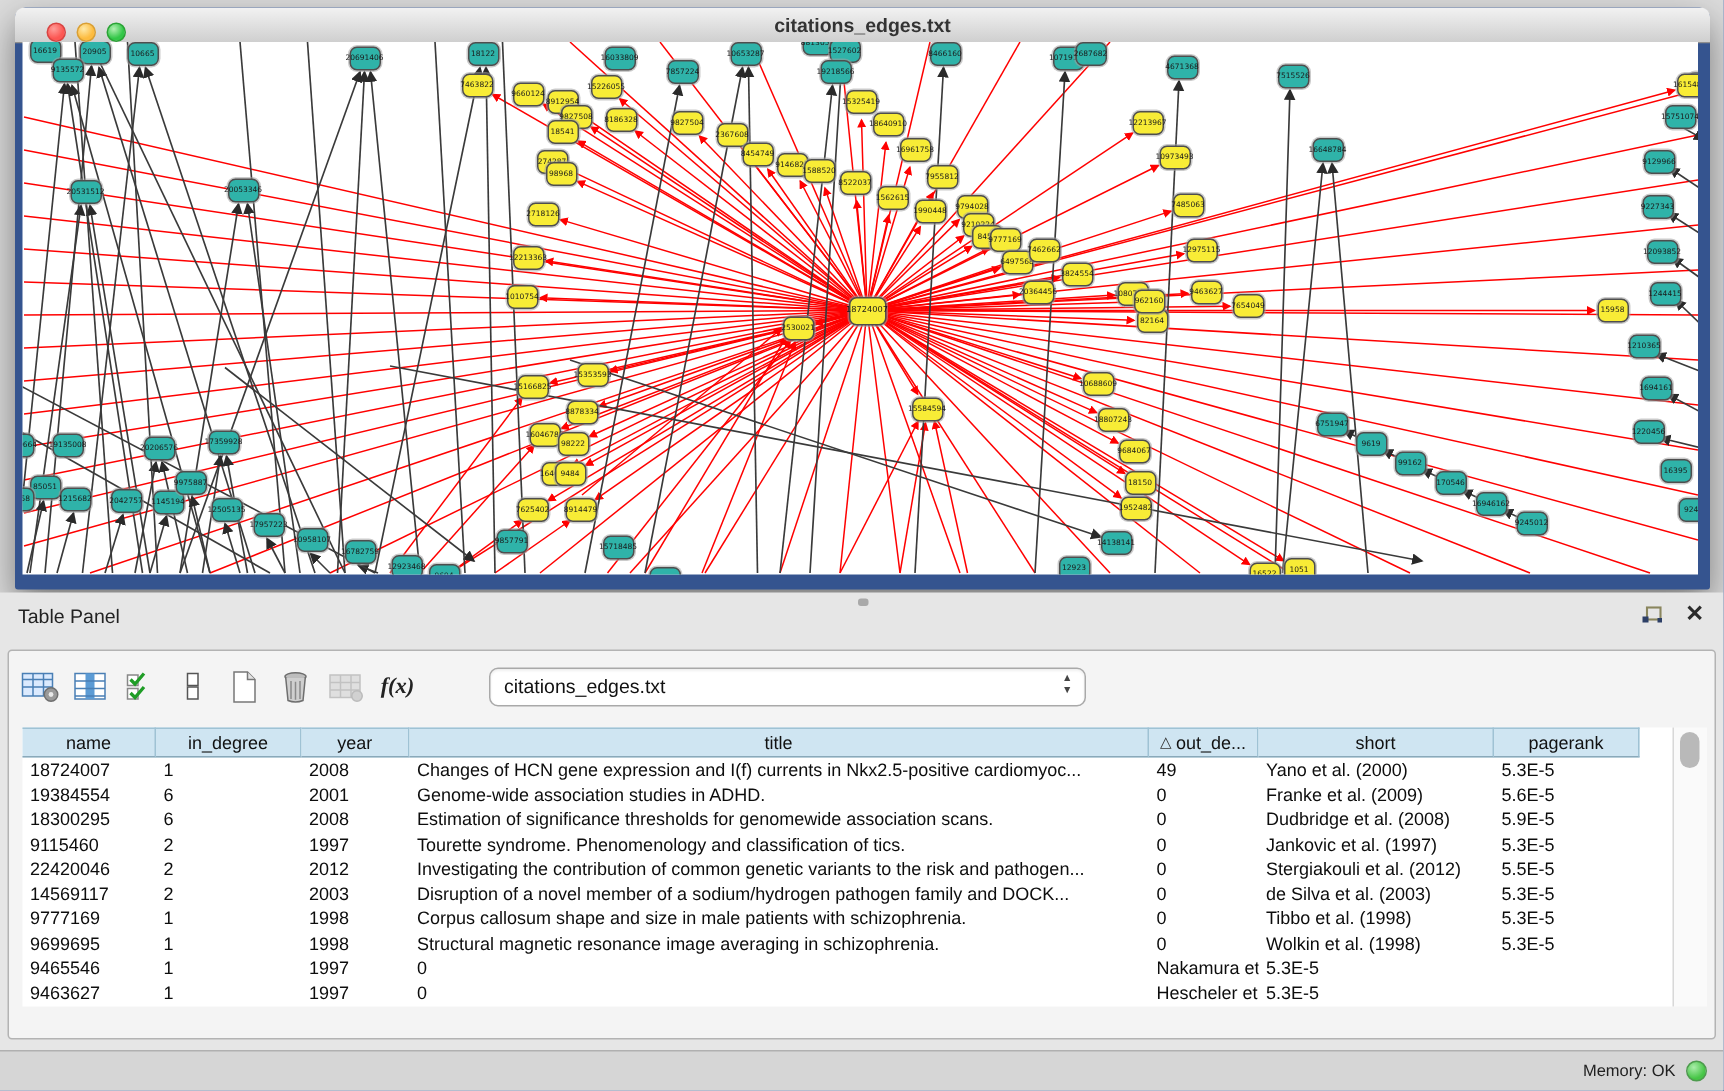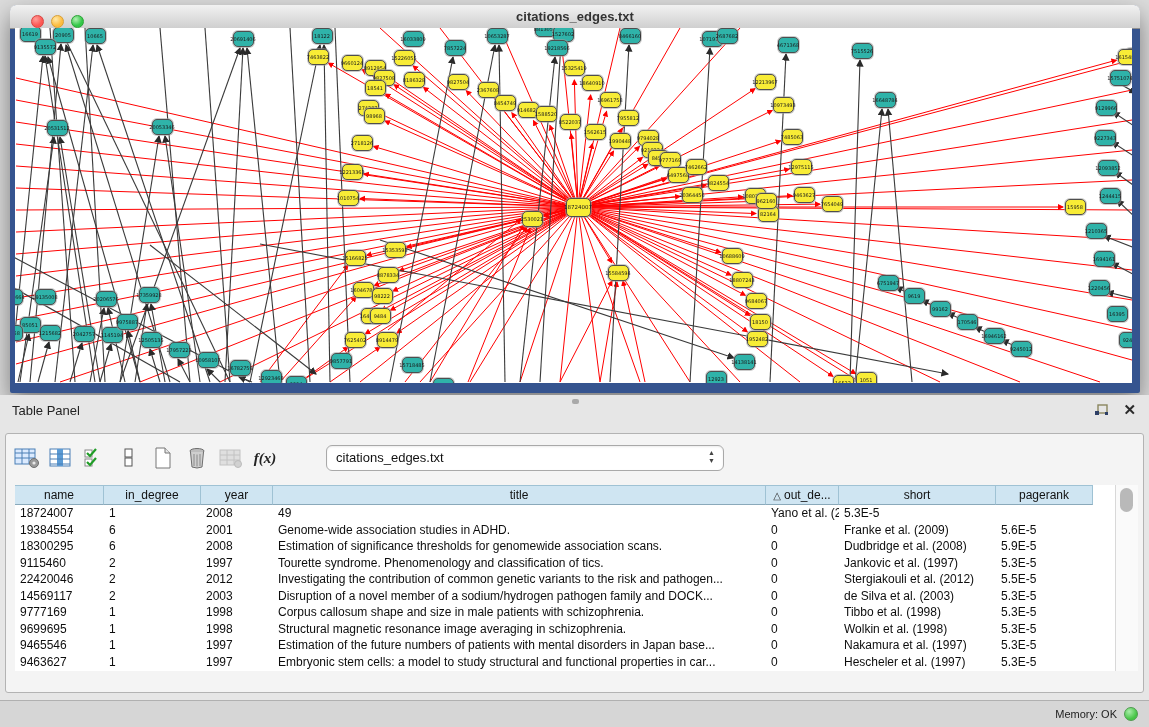--- a/index.html
+++ b/index.html
@@ -496,20 +496,21 @@
             </div>
             <div class="th">
               <span>pagerank</span>
             </div>
           </div>
         <div id="tbody">
             <div class="trow">
               <div class="td">18724007</div>
               <div class="td">1</div>
               <div class="td">2008</div>
+              <div class="td">Changes of HCN gene expression and I(f) currents in Nkx2.5-positive cardiomyoc...</div>
               <div class="td">49</div>
               <div class="td">Yano et al. (2000)</div>
               <div class="td">5.3E-5</div>
             </div>
             <div class="trow">
               <div class="td">19384554</div>
               <div class="td">6</div>
               <div class="td">2001</div>
               <div class="td">Genome-wide association studies in ADHD.</div>
               <div class="td">0</div>
@@ -567,30 +568,28 @@
               <div class="td">1998</div>
               <div class="td">Structural magnetic resonance image averaging in schizophrenia.</div>
               <div class="td">0</div>
               <div class="td">Wolkin et al. (1998)</div>
               <div class="td">5.3E-5</div>
             </div>
             <div class="trow">
               <div class="td">9465546</div>
               <div class="td">1</div>
               <div class="td">1997</div>
-              <div class="td">Estimation of the future numbers of patients with mental disorders in Japan base...</div>
               <div class="td">0</div>
               <div class="td">Nakamura et al. (1997)</div>
               <div class="td">5.3E-5</div>
             </div>
             <div class="trow">
               <div class="td">9463627</div>
               <div class="td">1</div>
               <div class="td">1997</div>
-              <div class="td">Embryonic stem cells: a model to study structural and functional properties in car...</div>
               <div class="td">0</div>
               <div class="td">Hescheler et al. (1997)</div>
               <div class="td">5.3E-5</div>
             </div>
           </div>
       </div>
       <div class="vscroll">
         <div class="vthumb"></div>
       </div>
 

